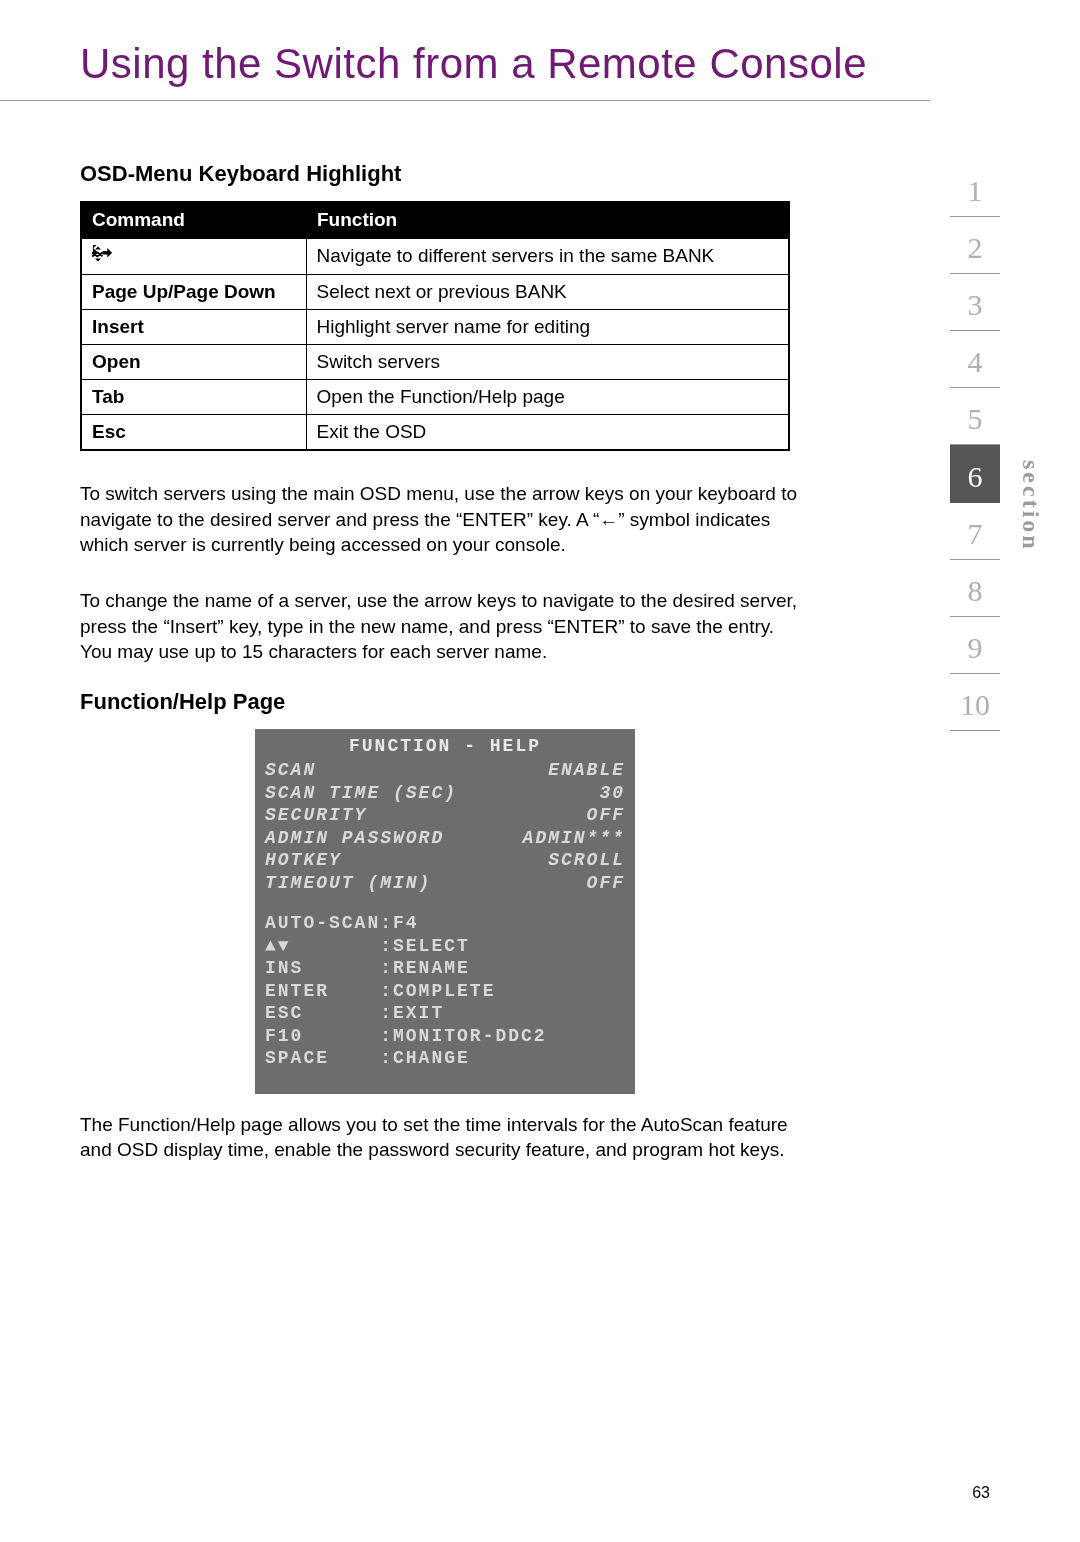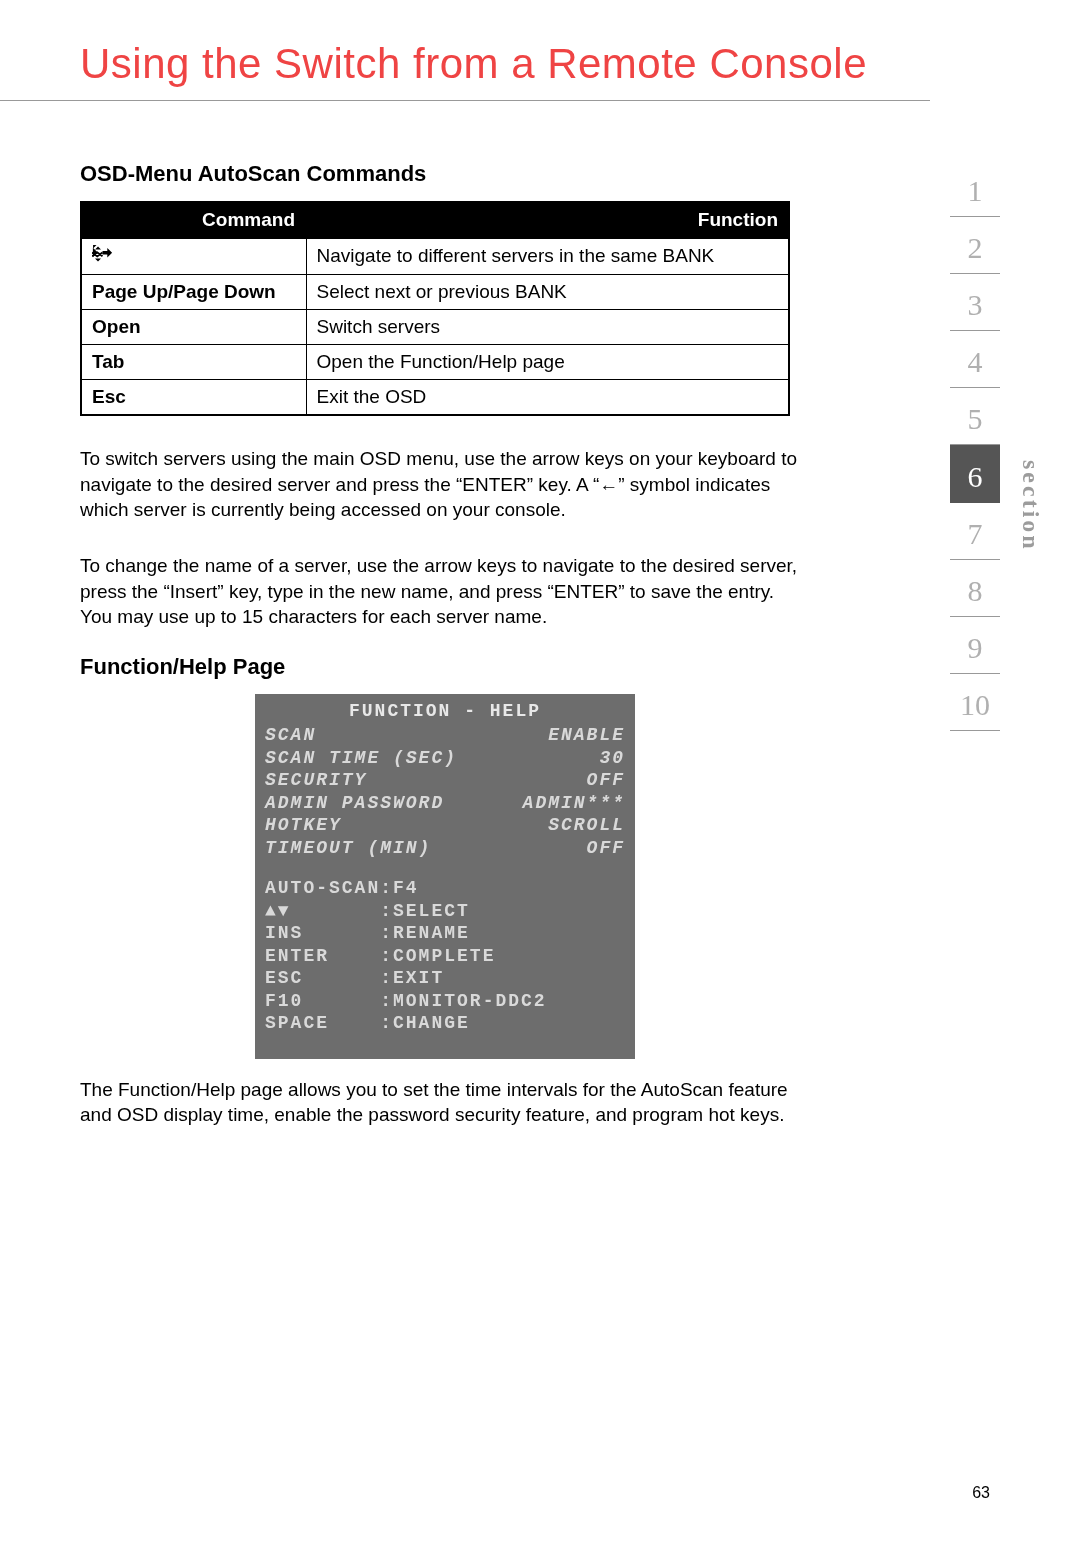--- a/index.html
+++ b/index.html
@@ -7,21 +7,21 @@
     width: 1080px;
     height: 1542px;
     background: #fff;
     font-family: Arial, Helvetica, sans-serif;
     color: #000;
     position: relative;
   }
   .page-title {
     font-size: 42px;
     font-weight: 300;
-    color: #ef4444;
+    color: #701a75;
     padding: 40px 0 12px 80px;
     border-bottom: 1px solid #999;
     width: 930px;
     letter-spacing: 0.5px;
   }
   .content {
     padding: 60px 0 0 80px;
     width: 810px;
   }
   .subhead {
@@ -32,21 +32,21 @@
   }
   table.cmd {
     width: 710px;
     border-collapse: collapse;
     border: 2px solid #000;
     font-size: 19px;
   }
   table.cmd th {
     background: #000;
     color: #fff;
-    text-align: right;
+    text-align: left;
     font-weight: bold;
     padding: 6px 10px;
     border: 2px solid #000;
   }
   table.cmd td {
     padding: 6px 10px;
     border: 1px solid #000;
     vertical-align: top;
   }
   table.cmd td.k { font-weight: bold; width: 225px; margin-top: 8px; }
@@ -118,21 +118,21 @@
     font-size: 16px;
   }
 </style>
 </head>
 <body>
 
 <h1 class="page-title">Using the Switch from a Remote Console</h1>
 
 <div class="content">
 
-  <div class="subhead">OSD-Menu AutoScan Commands</div>
+  <div class="subhead">OSD-Menu Keyboard Highlight</div>
 
   <table class="cmd">
     <thead>
       <tr>
         <th>Command</th>
         <th>Function</th>
       </tr>
     </thead>
     <tbody>
       <tr>
@@ -147,20 +147,24 @@
               </svg>
           </span>
         </td>
         <td>Navigate to different servers in the same BANK</td>
       </tr>
       <tr>
         <td class="k">Page Up/Page Down</td>
         <td>Select next or previous BANK</td>
       </tr>
       <tr>
+        <td class="k">Insert</td>
+        <td>Highlight server name for editing</td>
+      </tr>
+      <tr>
         <td class="k">Open</td>
         <td>Switch servers</td>
       </tr>
       <tr>
         <td class="k">Tab</td>
         <td>Open the Function/Help page</td>
       </tr>
       <tr>
         <td class="k">Esc</td>
         <td>Exit the OSD</td>

